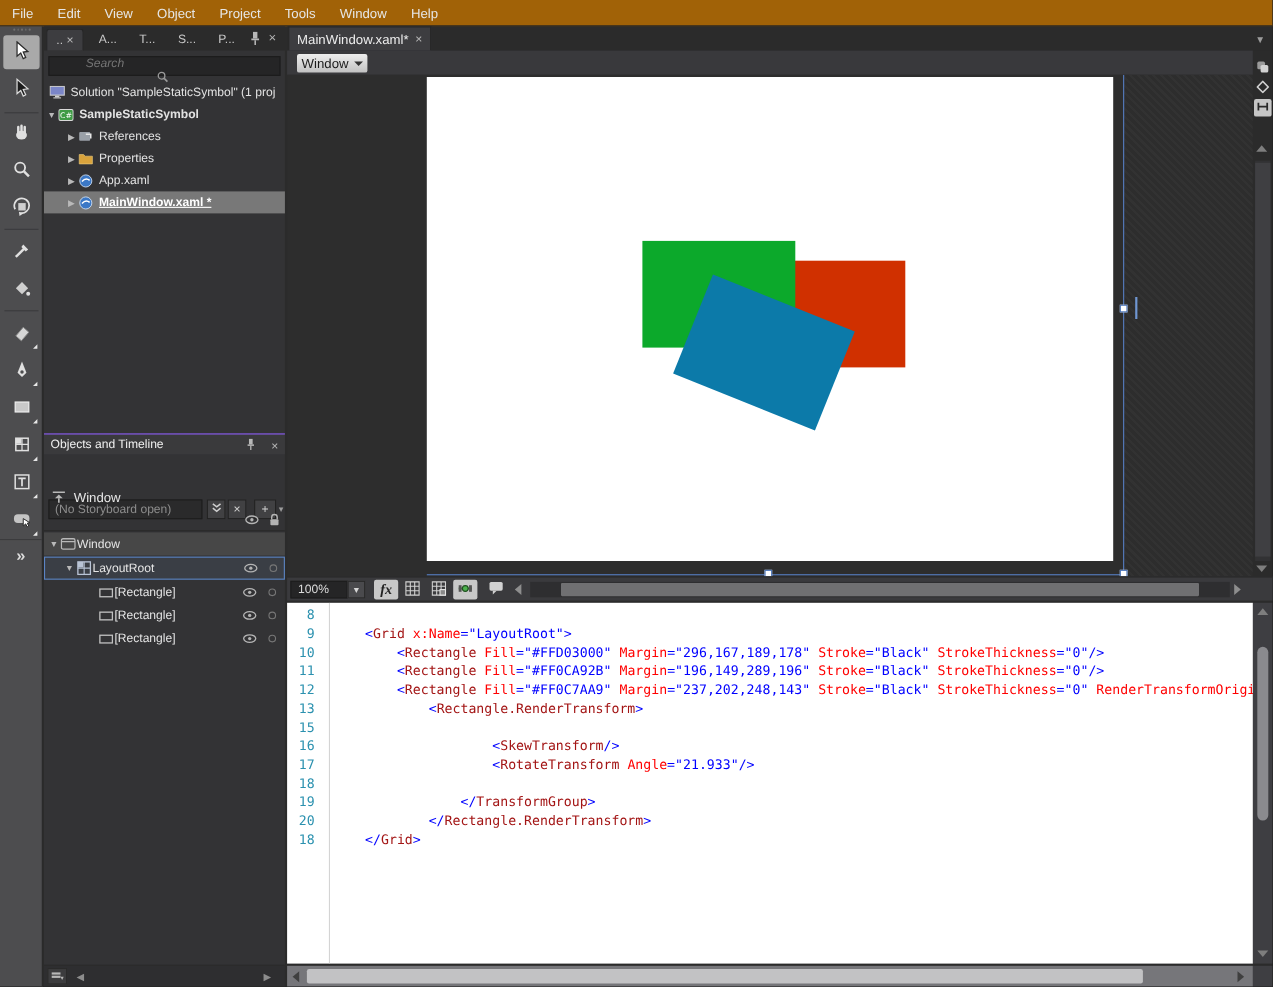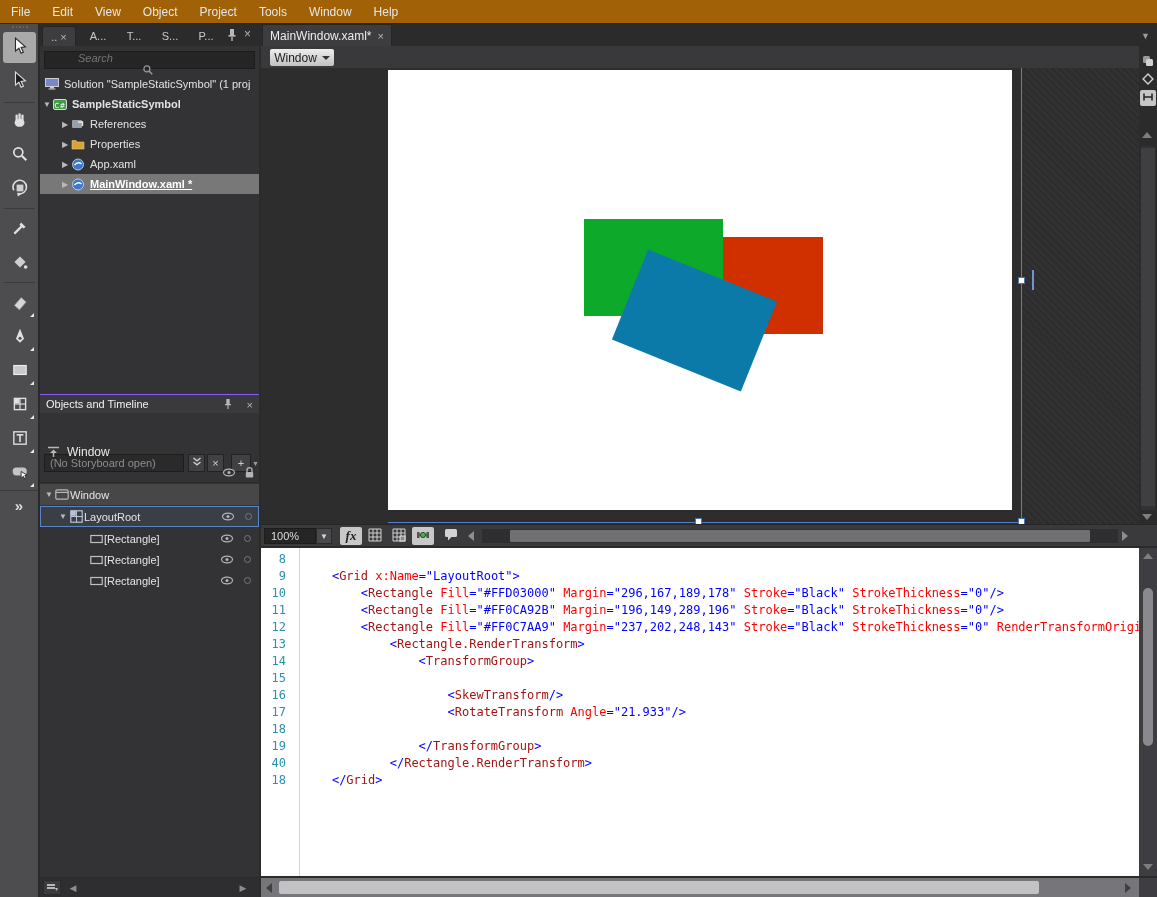--- a/index.html
+++ b/index.html
@@ -595,27 +595,26 @@
 
     <div class="abs codearea">
       <div class="gutterline"></div>
       <div class="codelines" id="code-lines">
           <div class="cl"><span class="ln">8</span><span class="ct"></span></div>
           <div class="cl"><span class="ln">9</span><span class="ct"><span class="tk-p">    </span><span class="tk-d">&lt;</span><span class="tk-e">Grid</span><span class="tk-p"> </span><span class="tk-a">x:Name</span><span class="tk-d">="LayoutRoot"&gt;</span></span></div>
           <div class="cl"><span class="ln">10</span><span class="ct"><span class="tk-p">        </span><span class="tk-d">&lt;</span><span class="tk-e">Rectangle</span><span class="tk-p"> </span><span class="tk-a">Fill</span><span class="tk-d">="#FFD03000"</span><span class="tk-p"> </span><span class="tk-a">Margin</span><span class="tk-d">="296,167,189,178"</span><span class="tk-p"> </span><span class="tk-a">Stroke</span><span class="tk-d">="Black"</span><span class="tk-p"> </span><span class="tk-a">StrokeThickness</span><span class="tk-d">="0"/&gt;</span></span></div>
           <div class="cl"><span class="ln">11</span><span class="ct"><span class="tk-p">        </span><span class="tk-d">&lt;</span><span class="tk-e">Rectangle</span><span class="tk-p"> </span><span class="tk-a">Fill</span><span class="tk-d">="#FF0CA92B"</span><span class="tk-p"> </span><span class="tk-a">Margin</span><span class="tk-d">="196,149,289,196"</span><span class="tk-p"> </span><span class="tk-a">Stroke</span><span class="tk-d">="Black"</span><span class="tk-p"> </span><span class="tk-a">StrokeThickness</span><span class="tk-d">="0"/&gt;</span></span></div>
           <div class="cl"><span class="ln">12</span><span class="ct"><span class="tk-p">        </span><span class="tk-d">&lt;</span><span class="tk-e">Rectangle</span><span class="tk-p"> </span><span class="tk-a">Fill</span><span class="tk-d">="#FF0C7AA9"</span><span class="tk-p"> </span><span class="tk-a">Margin</span><span class="tk-d">="237,202,248,143"</span><span class="tk-p"> </span><span class="tk-a">Stroke</span><span class="tk-d">="Black"</span><span class="tk-p"> </span><span class="tk-a">StrokeThickness</span><span class="tk-d">="0"</span><span class="tk-p"> </span><span class="tk-a">RenderTransformOrigin</span></span></div>
           <div class="cl"><span class="ln">13</span><span class="ct"><span class="tk-p">            </span><span class="tk-d">&lt;</span><span class="tk-e">Rectangle.RenderTransform</span><span class="tk-d">&gt;</span></span></div>
-          <div class="cl"><span class="ln">14</span><span class="ct"><span class="tk-p">                </span><span class="tk-d">&lt;</span><span class="tk-e">TransformGroup</span><span class="tk-d">&gt;</span></span></div>
           <div class="cl"><span class="ln">15</span></div>
           <div class="cl"><span class="ln">16</span><span class="ct"><span class="tk-p">                    </span><span class="tk-d">&lt;</span><span class="tk-e">SkewTransform</span><span class="tk-d">/&gt;</span></span></div>
           <div class="cl"><span class="ln">17</span><span class="ct"><span class="tk-p">                    </span><span class="tk-d">&lt;</span><span class="tk-e">RotateTransform</span><span class="tk-p"> </span><span class="tk-a">Angle</span><span class="tk-d">="21.933"/&gt;</span></span></div>
           <div class="cl"><span class="ln">18</span></div>
           <div class="cl"><span class="ln">19</span><span class="ct"><span class="tk-p">                </span><span class="tk-d">&lt;/</span><span class="tk-e">TransformGroup</span><span class="tk-d">&gt;</span></span></div>
-          <div class="cl"><span class="ln">40</span><span class="ct"><span class="tk-p">            </span><span class="tk-d">&lt;/</span><span class="tk-e">Rectangle.RenderTransform</span><span class="tk-d">&gt;</span></span></div>
+          <div class="cl"><span class="ln">20</span><span class="ct"><span class="tk-p">            </span><span class="tk-d">&lt;/</span><span class="tk-e">Rectangle.RenderTransform</span><span class="tk-d">&gt;</span></span></div>
           <div class="cl"><span class="ln">18</span><span class="ct"><span class="tk-p">    </span><span class="tk-d">&lt;/</span><span class="tk-e">Grid</span><span class="tk-d">&gt;</span></span></div>
         </div>
     </div>
 
     <div class="abs codevs">
       <span class="scrollarrow sa-up" style="top:5px;left:4px"></span>
       <div class="cvthumb"></div>
       <span class="scrollarrow sa-dn" style="top:316px;left:4px"></span>
     </div>
 

